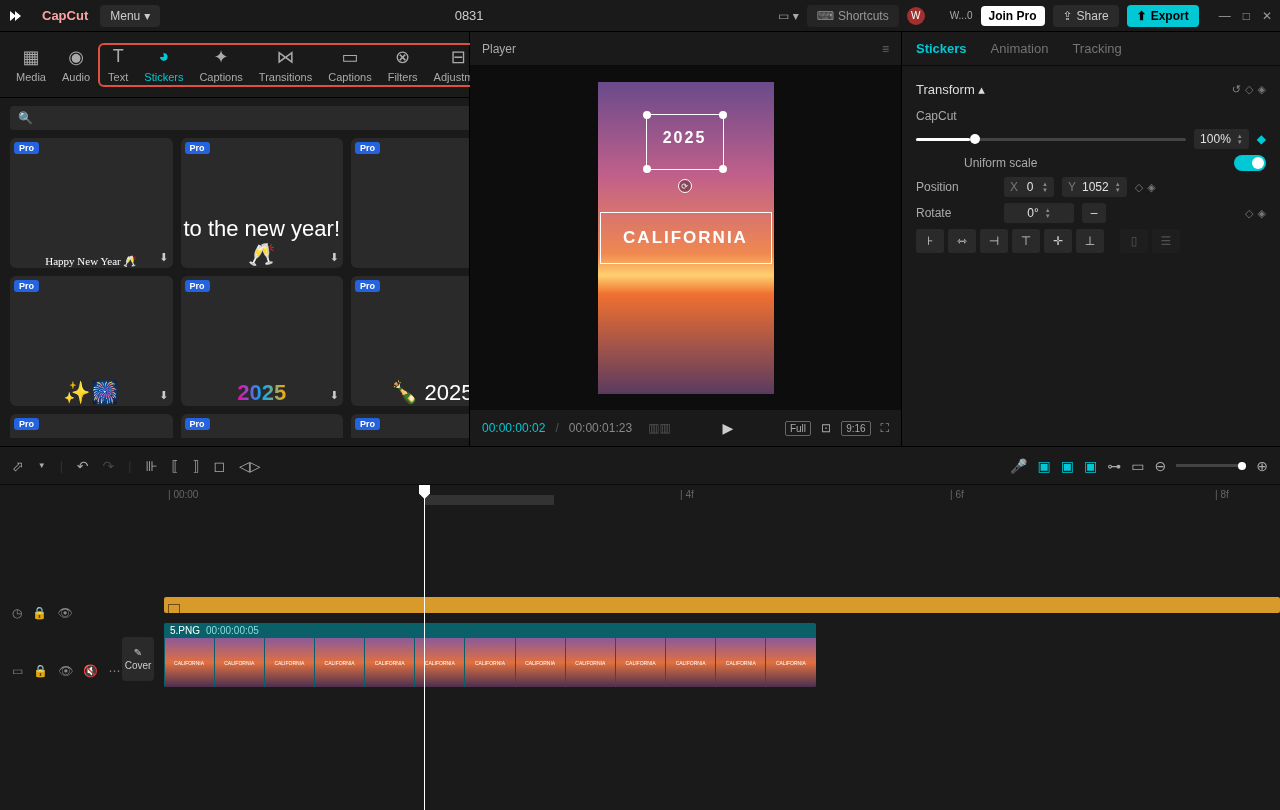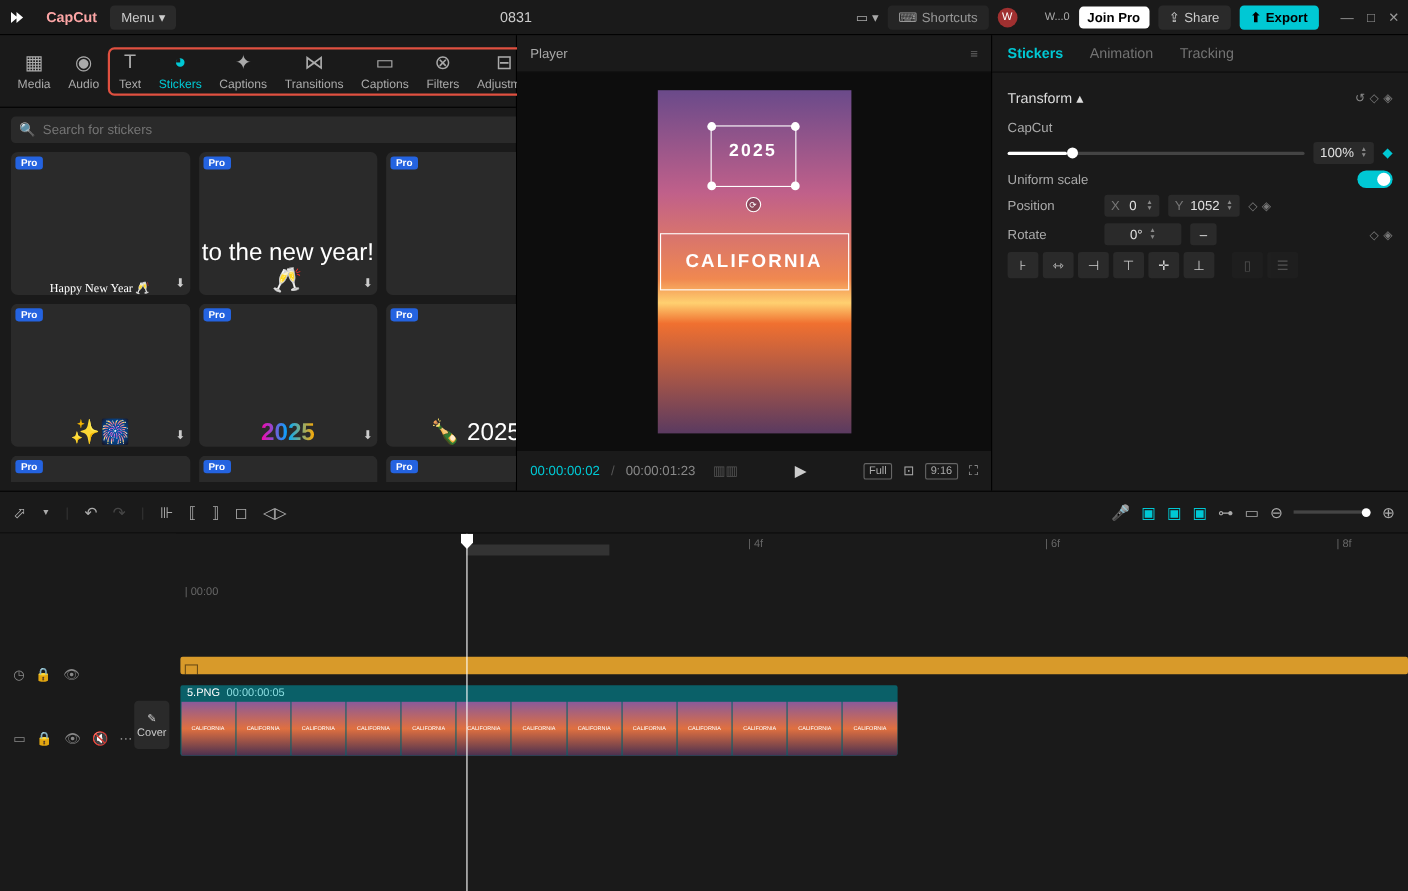--- a/index.html
+++ b/index.html
@@ -200,21 +200,20 @@
         
         
         
         
         
       </div>
       <div class="sticker-grid-wrap">
         <div class="search-row">
           <div class="search-box">
             <span>🔍</span>
-            <input placeholder="Search for stickers" style="">
           </div>
 
         </div>
         <div class="sticker-grid" id="sticker-grid">
             <div class="sticker-cell">
               <span class="pro-badge">Pro</span>
     <span class="sticker-art" style="font-family:cursive;font-size:11px;">Happy New Year 🥂</span>
     <span class="dl-icon">⬇</span>
             </div>
             <div class="sticker-cell">
@@ -317,21 +316,21 @@
           </div>
         <div class="num-input">
             <span>100%</span>
             <div class="spinner">
               <span>▲</span>
               <span>▼</span>
             </div>
           </div>
         <span style="color:#00c8d4;">◆</span>
       </div>
-      <div class="prop-row" style="justify-content:space-between;">
+      <div class="prop-row" style="justify-content:space-between;margin-left:48px;">
         <span class="prop-label" style="width:auto;">Uniform scale</span>
         <div class="toggle"></div>
       </div>
       <div class="prop-row">
         <span class="prop-label">Position</span>
         <div class="num-input">
             <span style="color:#777;">X</span>
             <span style="margin:0 auto;">0</span>
             <div class="spinner">
               <span>▲</span>
@@ -431,21 +430,21 @@
       <div style="position:absolute;left:122px;top:152px;">
         <div class="cover-btn">
           <span>✎</span>
           <span>Cover</span>
         </div>
       </div>
     </div>
     <div class="tl-right">
       <div class="ruler">
         <div class="selection-range" style="left:264px;width:130px;"></div>
-        <span class="ruler-mark" style="left:8px;margin-top:44px;">| <span>00:00</span></span>
+        <span class="ruler-mark" style="left:8px;">| <span>00:00</span></span>
         <span class="ruler-mark" style="left:520px;">| <span>4f</span></span>
         <span class="ruler-mark" style="left:790px;">| <span>6f</span></span>
         <span class="ruler-mark" style="left:1055px;">| <span>8f</span></span>
       </div>
       <div class="playhead" style="left:264px;">
           <div class="playhead-head"></div>
         </div>
       <div class="tracks">
         <div style="height:90px;"></div>
         <div class="track-row" style="height:16px;">

